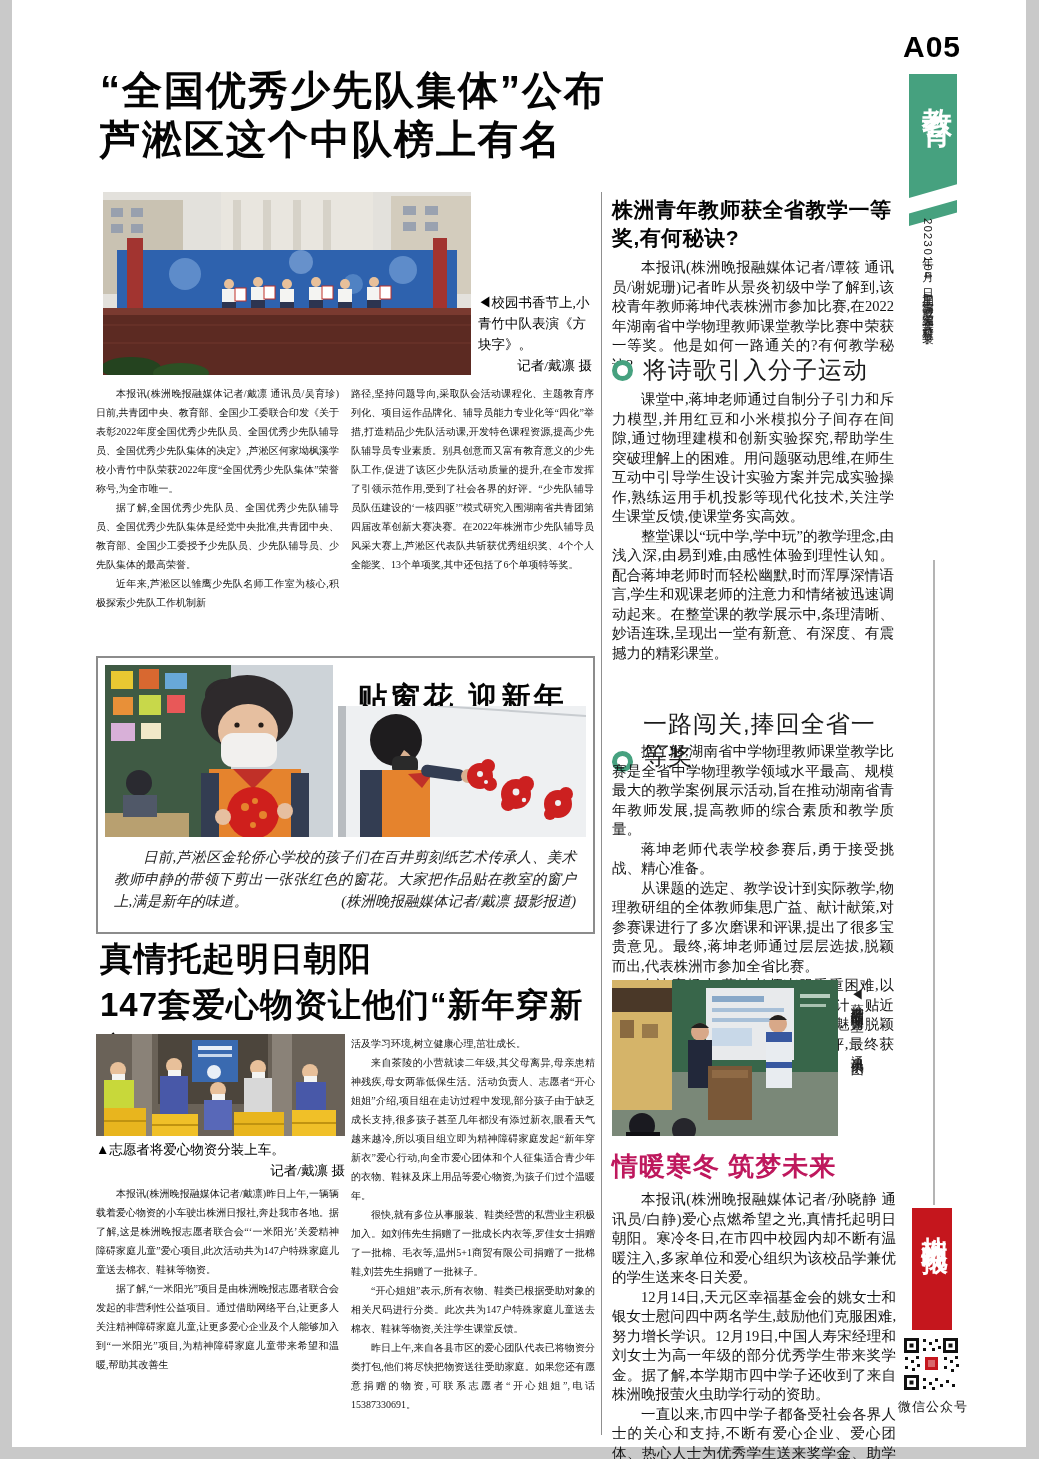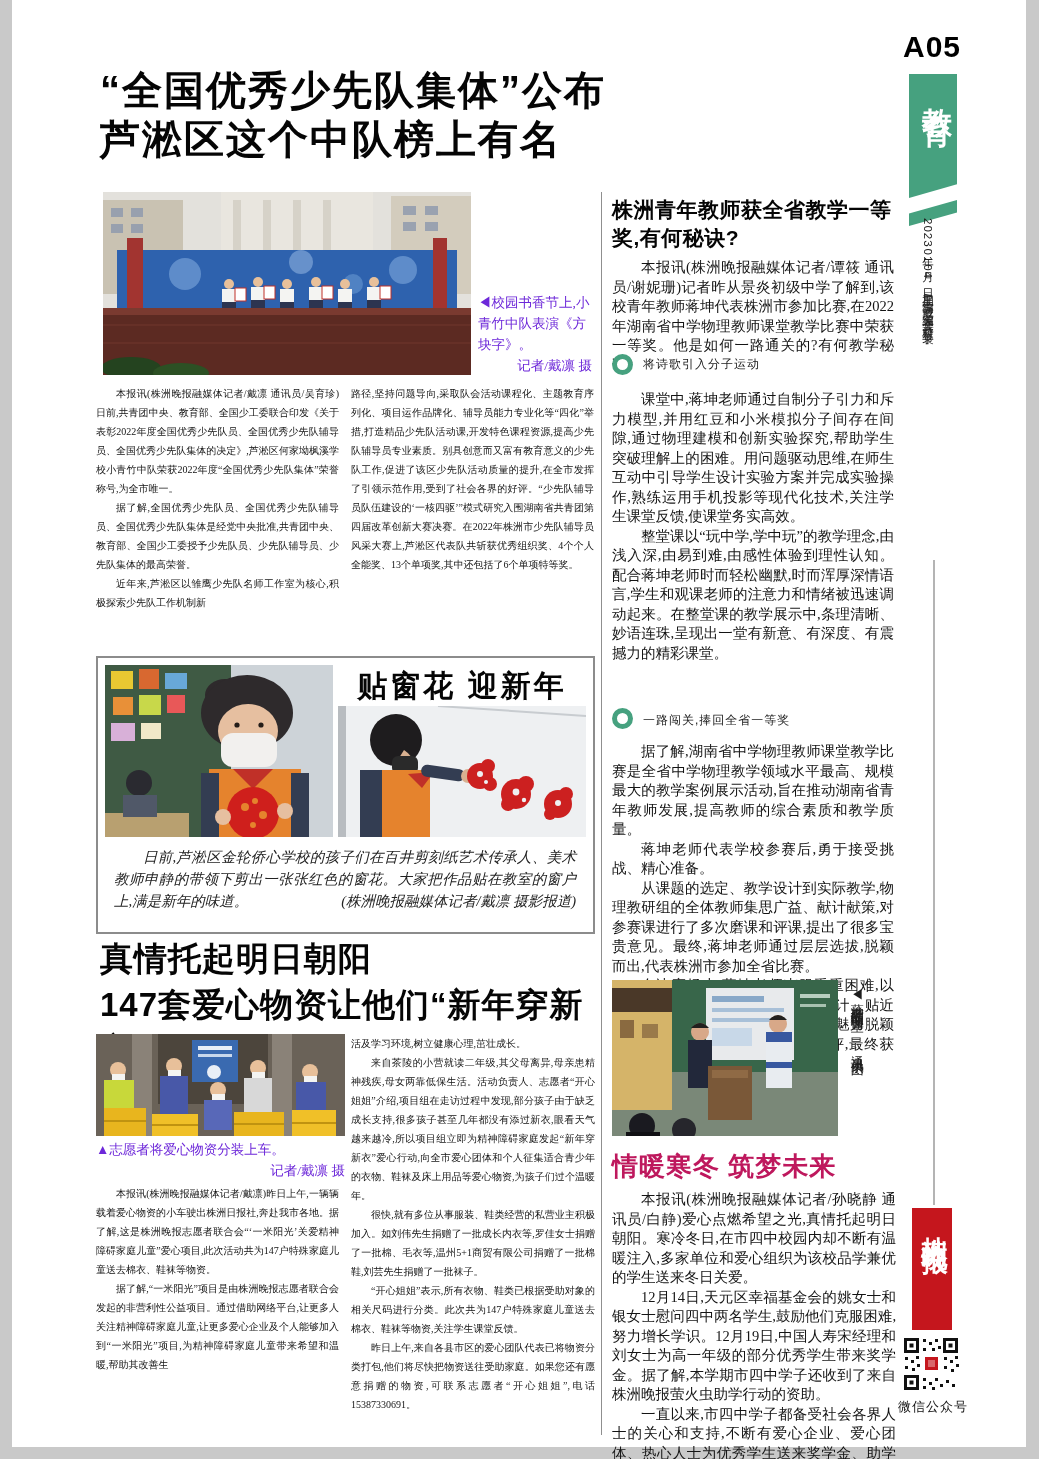--- a/index.html
+++ b/index.html
@@ -15,30 +15,30 @@
   .h3{font-family:"Liberation Sans",sans-serif;font-weight:bold;color:#050505;
       font-size:21px;line-height:1.32;letter-spacing:.5px;}
   .h4{font-family:"Liberation Sans",sans-serif;font-weight:bold;color:#be185d;
       font-size:26px;line-height:1.3;letter-spacing:1px;}
   
   .copy{font-size:10px;line-height:19px;text-align:justify;color:#141414;}
   .copy p{margin:0;text-indent:2em;}
   .copy p.noind{text-indent:0;}
   .copy-r{font-size:14.5px;line-height:19.5px;text-align:justify;color:#141414;}
   .copy-r p{margin:0;text-indent:2em;}
-  .cap{font-size:13.5px;line-height:21px;color:#6d28d9;}
+  .cap{font-size:13.5px;line-height:21px;color:#000000;}
   .cap .credit{display:block;text-align:right;}
   
   .fbox{border:2px solid #8c8c8c;background:#fff;}
   .fbox-title{font-family:"Liberation Sans",sans-serif;font-weight:bold;font-size:30px;
               letter-spacing:3px;color:#050505;text-align:center;}
   .fbox-cap{font-style:italic;font-size:14.5px;line-height:22px;text-align:justify;color:#222;}
   
   .sec-head{display:flex;align-items:center;gap:10px;font-family:"Liberation Sans",sans-serif;
-            font-size:12px;font-weight:500;color:#1a1a1a;letter-spacing:1px;}
+            font-size:24px;font-weight:500;color:#1a1a1a;letter-spacing:1px;}
   .ring{width:11px;height:11px;border-radius:50%;background:#fff;flex:0 0 auto;}
   .v-cap{writing-mode:vertical-rl;font-size:13px;line-height:1.6;color:#1d1d1d;letter-spacing:2px;}
   .edition{writing-mode:vertical-rl;font-family:"Liberation Sans",sans-serif;
            font-size:11.5px;letter-spacing:1px;color:#222;}
   .pageno{font-family:"Liberation Sans",sans-serif;font-weight:bold;font-size:30px;
           letter-spacing:1px;color:#000;}
   .ribbon-text{writing-mode:vertical-rl;text-orientation:upright;color:#fff;
                font-family:"Liberation Serif",serif;font-weight:bold;font-size:30px;
                letter-spacing:6px;margin:10px auto 0 auto;display:block;width:100%;text-align:center;}
   .brand-text{writing-mode:vertical-rl;text-orientation:upright;color:#fff;
@@ -178,21 +178,21 @@
         <circle cx="148" cy="148" r="26" fill="#cf1f1c"></circle>
         <circle cx="140" cy="142" r="4" fill="#e5832d"></circle>
           <circle cx="158" cy="150" r="4" fill="#e5832d"></circle>
         <circle cx="148" cy="160" r="3" fill="#e5832d"></circle>
           <circle cx="150" cy="136" r="3" fill="#e5832d"></circle>
         <circle cx="118" cy="152" r="8" fill="#e6bfa0"></circle>
           <circle cx="180" cy="146" r="8" fill="#e6bfa0"></circle>
       </svg>
     </div>
 
-    <div class="abs fbox-title" style="left:240px;top:8px;width:248px;text-align:center;">贴窗花 迎新年</div>
+    <div class="abs fbox-title" style="left:240px;top:20px;width:248px;text-align:center;">贴窗花 迎新年</div>
 
     <div class="abs" style="left:240px;top:48px;width:248px;height:131px;">
       <svg viewBox="0 0 248 131" width="248" height="131">
         <rect width="248" height="131" fill="#eef0f2"></rect>
         <rect x="0" y="0" width="8" height="131" fill="#b8bcc0"></rect>
         <line x1="100" y1="0" x2="248" y2="10" stroke="#c8ccd0" stroke-width="2"></line>
         <circle cx="58" cy="34" r="26" fill="#1e1c1e"></circle>
         <path d="M66 44 Q78 52 74 62 L56 60 Z" fill="#d8b090"></path>
         <rect x="54" y="50" width="26" height="18" rx="6" fill="#2a2a2a"></rect>
         <rect x="22" y="64" width="70" height="67" fill="#e5832d"></rect>

